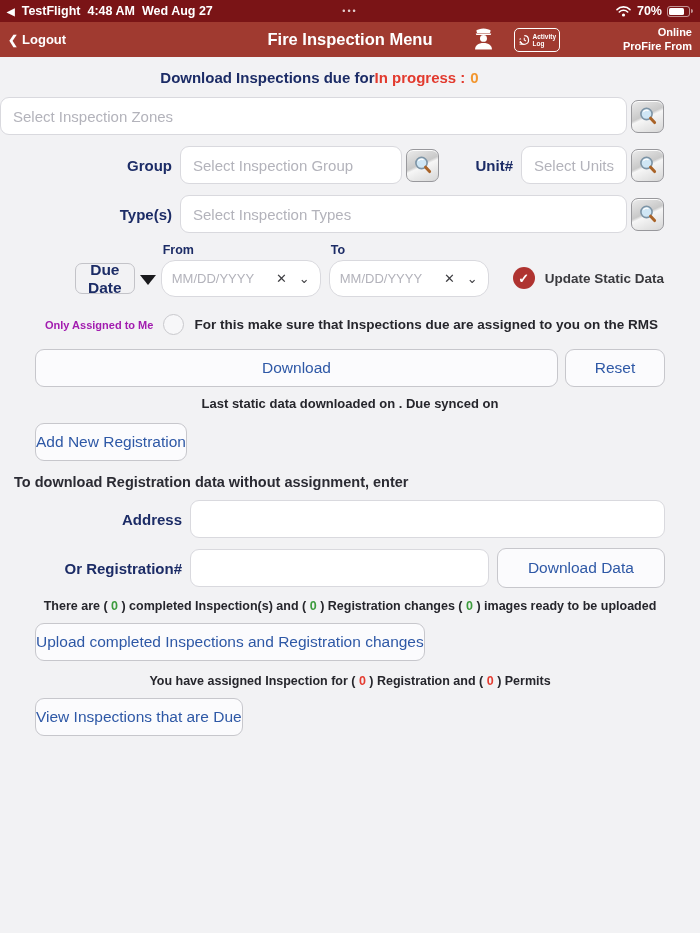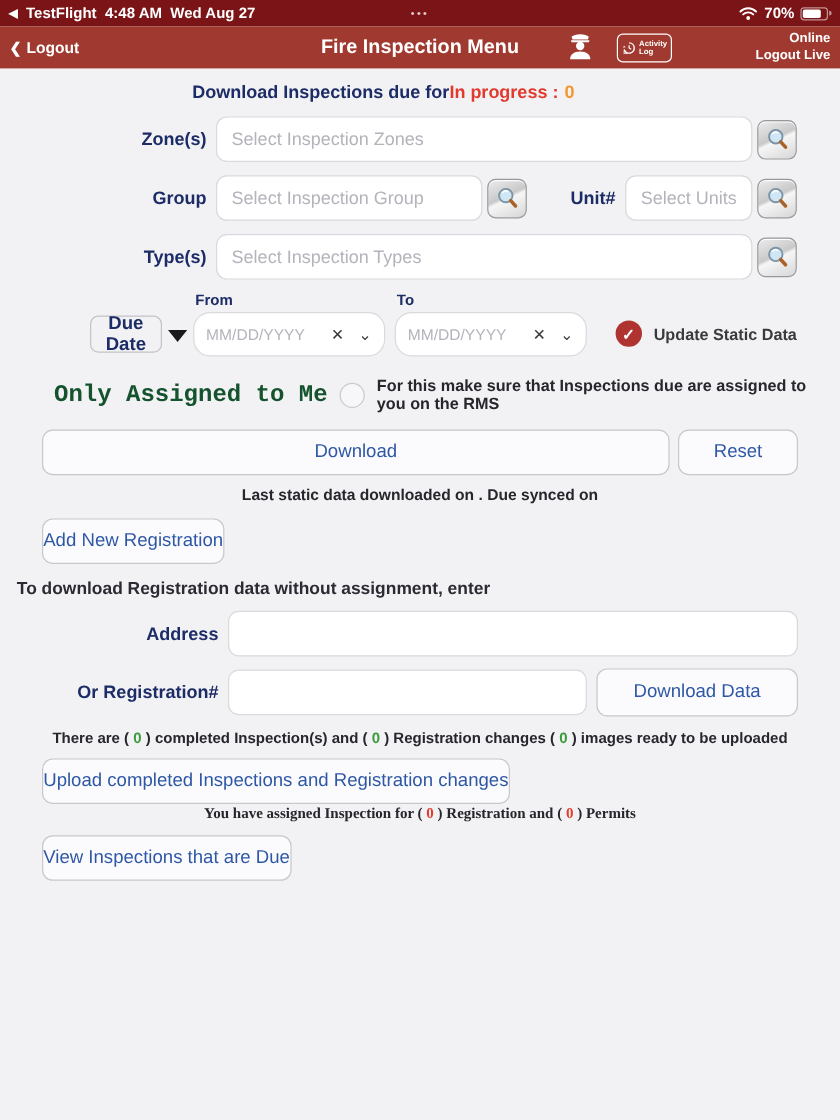--- a/index.html
+++ b/index.html
@@ -81,21 +81,21 @@
   .date-ph { flex:1; color:#b3b3bb; font-size:13px; }
   .date-clear { color:#3c3c40; font-size:13px; margin-right:12px; cursor:pointer; }
   .date-chev { color:#3c3c40; font-size:13px; cursor:pointer; }
   .static-check { display:flex; align-items:center; margin-left:16px; margin-bottom:8px; }
   .check-circle { width:22px; height:22px; border-radius:50%; background:#af3330; color:#fff;
     display:flex; align-items:center; justify-content:center; font-size:13px; font-weight:700; cursor:pointer; flex:none; }
   .static-label { font-size:13.5px; font-weight:700; color:#3a3a3e; margin-left:10px; white-space:nowrap; }
 
   
   .assigned-row { display:flex; align-items:center; margin:17px 14px 0 45px; }
-  .assigned-label { color:#14532d; font-weight:700; font-size:20px; white-space:nowrap;font-family:Liberation Mono, monospace; }
+  .assigned-label { color:#a21caf; font-weight:700; font-size:11px; white-space:nowrap; }
   .radio-circle { width:21px; height:21px; border-radius:50%; border:1px solid #c9c9cd; background:#f7f7f9;
     margin:0 10px 0 10px; flex:none; cursor:pointer; }
   .assigned-note { font-size:13.5px; font-weight:700; color:#26262c; }
 
   
   .btn {
     background:#fbfbfd; border:1px solid #c7c7cc; border-radius:9px; color:#2e58a6;
     font:15.5px "Liberation Sans", sans-serif; display:flex; align-items:center; justify-content:center;
     height:38px; cursor:pointer;
   }
@@ -110,21 +110,21 @@
   
   .addr-row { display:flex; align-items:center; margin:10px 35px 0 0; }
   .addr-label { width:190px; flex:none; text-align:right; padding-right:8px; font-weight:700; font-size:15px; color:#1c2c66; }
   .tall { height:40px; }
   .reg-input { width:305px; }
   .dl-data-btn { width:172px; margin-left:8px; height:40px; }
 
   .count-line { text-align:center; margin-top:11px; font-size:12.5px; font-weight:700; color:#26262c; }
   .count-line .green { color:#3c9b3c; }
   .count-line .red { color:#e43b30; }
-  .permits-line { margin-top:1px;font-family:Liberation Serif, serif; }
+  .permits-line { margin-top:13px; }
   .upload-btn { margin:10px 35px 0; }
   .view-btn { margin:10px 35px 0; }
 </style>
 </head>
 <body>
 
 <div class="screen">
 
   <div class="status-bar">
     <div class="sb-left">
@@ -168,32 +168,31 @@
         <path d="M1.5 7.6 l1.1-2 1.7 1.5z" fill="#fff"></path>
         <path d="M8 5v3l2.2 1.3" stroke="#fff" stroke-width="1.3" fill="none"></path>
         <path d="M2 11.4h3 M2 13.4h4" stroke="#fff" stroke-width="1.2"></path>
       </svg>
       <span class="activity-text">
         <span>Activity</span><br><span>Log</span>
       </span>
     </div>
     <div class="nav-online">
       <span>Online</span><br>
-      <span>Logout Live</span>
+      <span>ProFire From</span>
     </div>
   </div>
 
 
   <div class="row-downloadfor">
     <span class="downloadfor-label">Download Inspections due for</span>
     <span class="in-progress"><span>In progress :</span><span class="count">0</span></span>
   </div>
 
   <div class="form-row">
-    <span class="f-label">Zone(s)</span>
     <input class="text-input grow" placeholder="Select Inspection Zones" style="">
     <button class="mag-btn">
       <svg width="22" height="22" viewBox="0 0 22 22">
         <circle cx="9.5" cy="9" r="5.6" fill="#cfe6f5" stroke="#7d94a6" stroke-width="1.6"></circle>
         <path d="M6.8 6.4 a3.6 3.6 0 0 1 4.2-.9" stroke="#fff" stroke-width="1.4" fill="none" stroke-linecap="round"></path>
         <path d="M13.6 13.2 L17.6 17.6" stroke="#a96328" stroke-width="3" stroke-linecap="round"></path>
       </svg>
     </button>
   </div>
 

